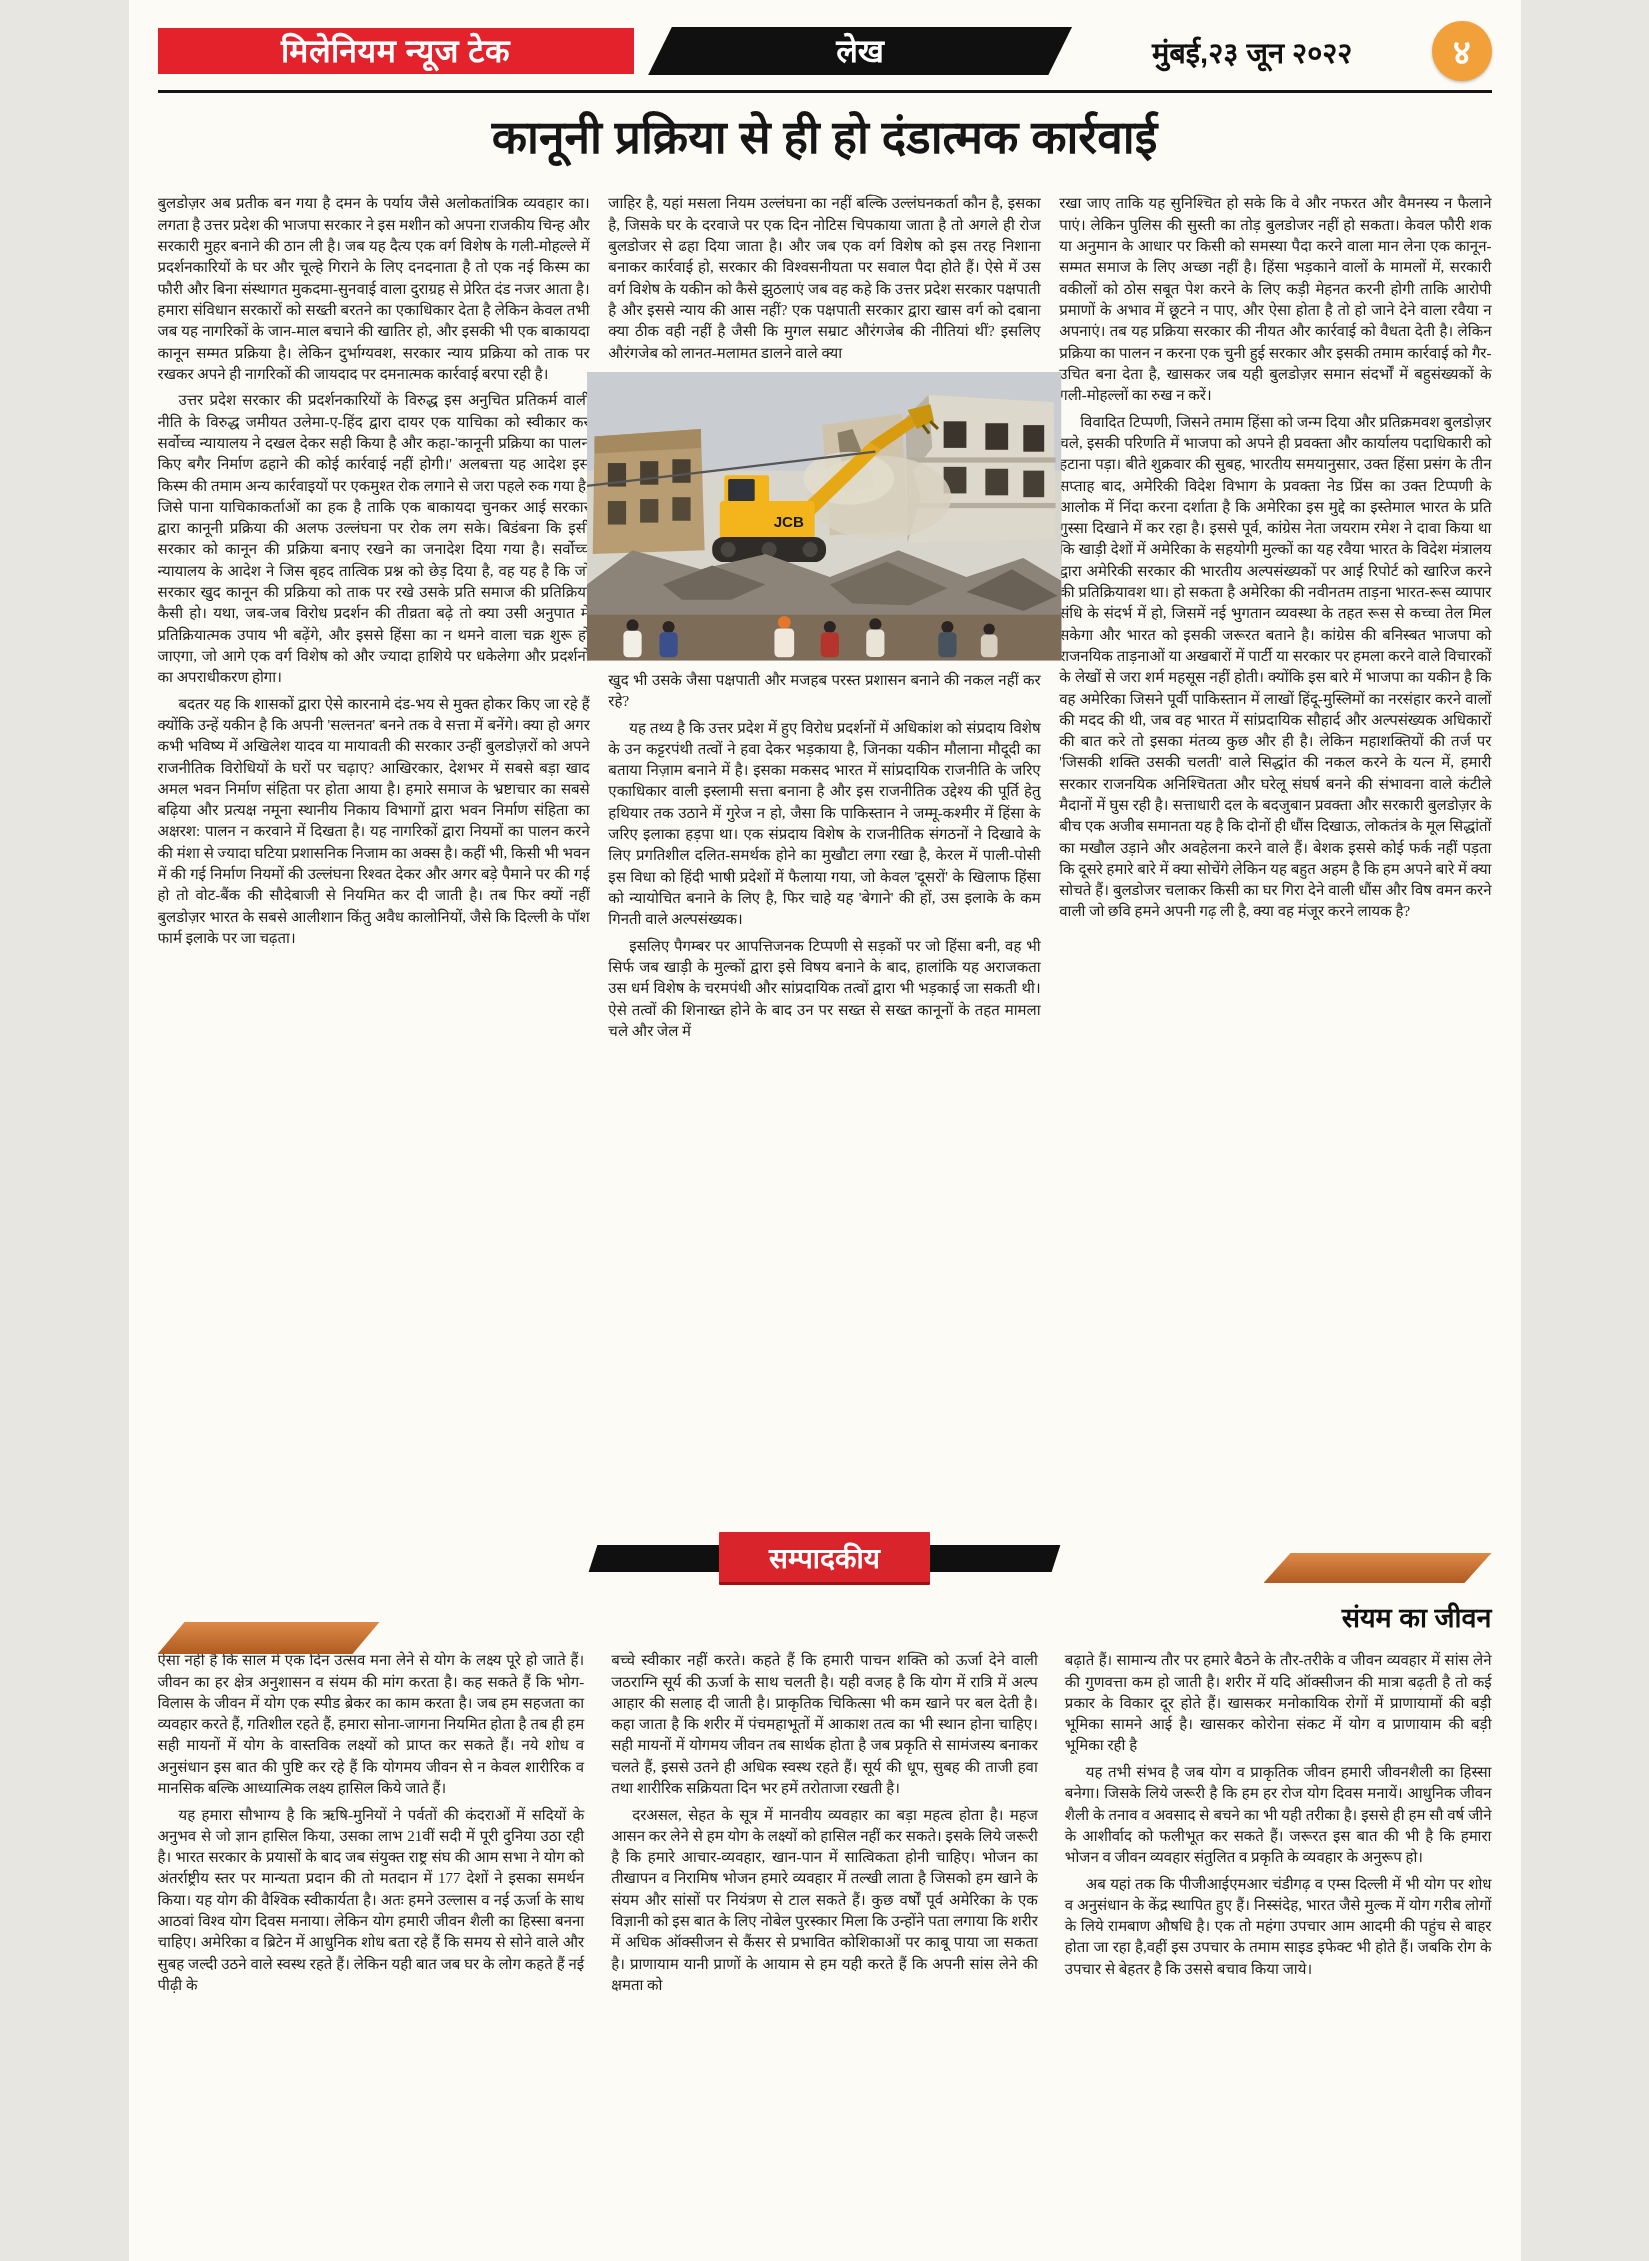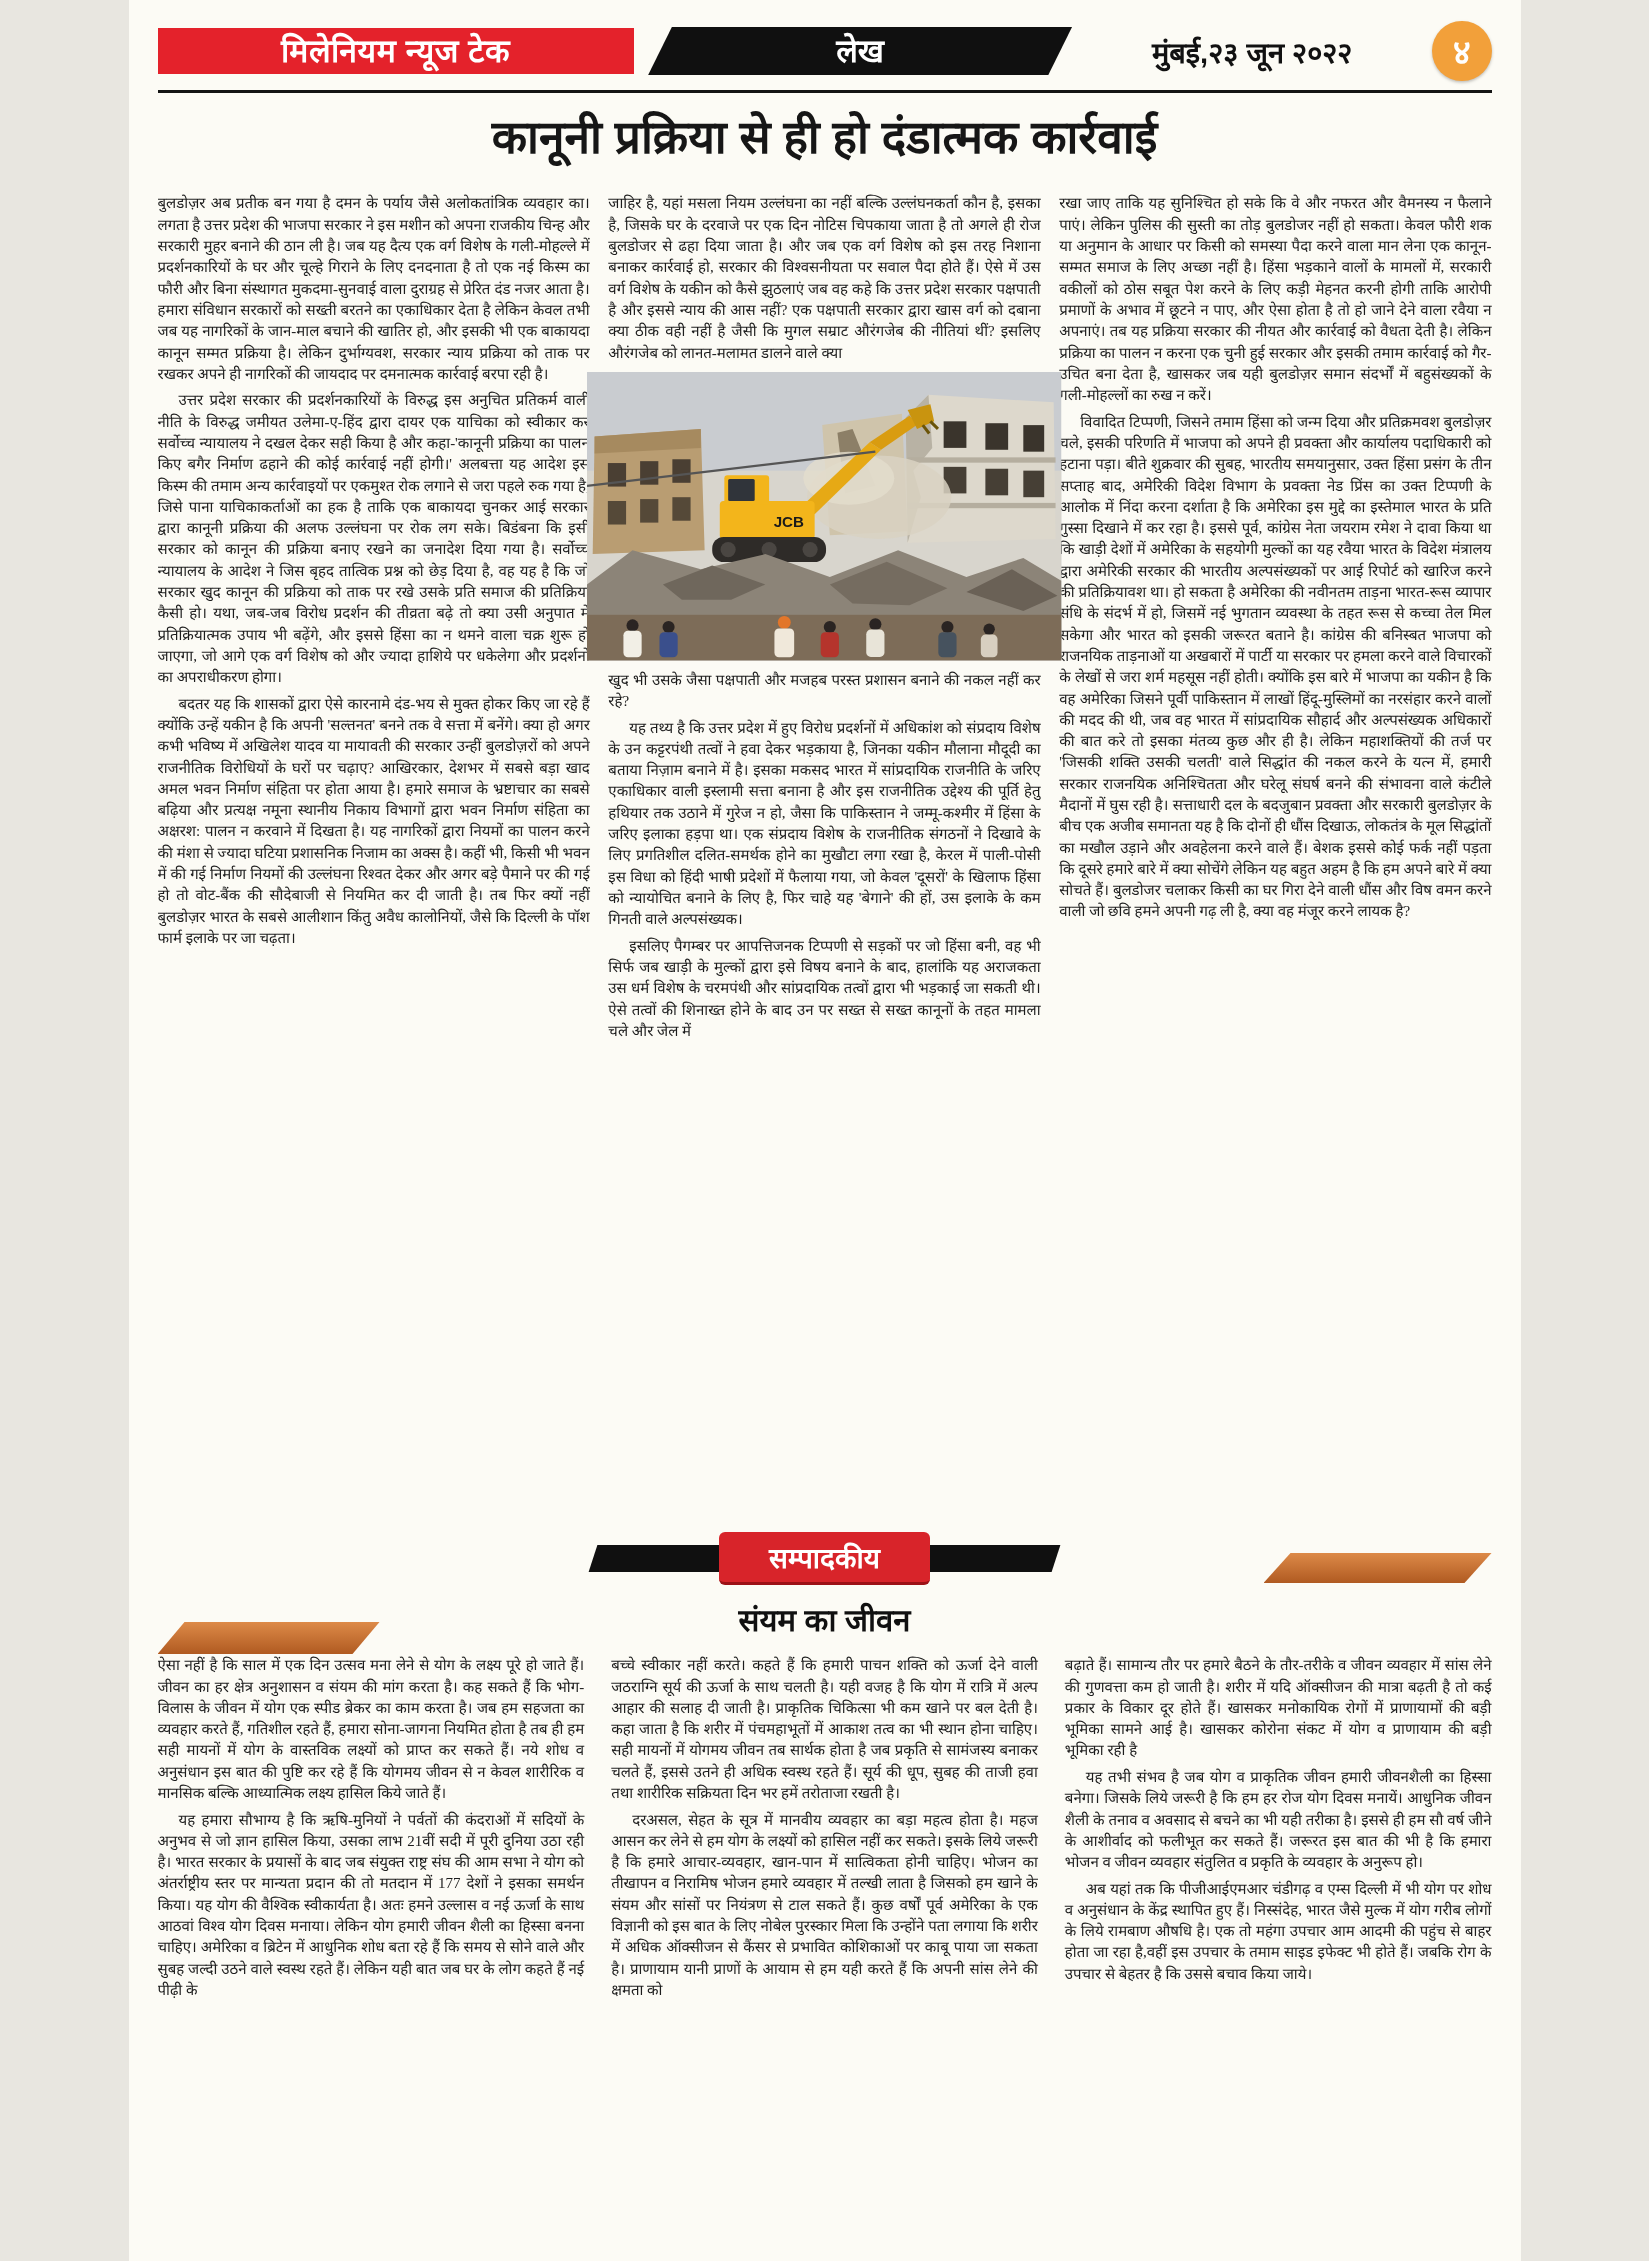--- a/index.html
+++ b/index.html
@@ -58,26 +58,26 @@
   .photo-wrap svg { display:block; width:100%; height:auto; }
 
   
   .editorial-band { display:flex; align-items:center; justify-content:center; margin-top:14.5px; position:relative; }
   .band-tail { width:140px; height:27px; background:#101010; }
   .band-tail.left  { transform:skewX(-18deg); margin-right:-13.5px; }
   .band-tail.right { transform:skewX(-18deg); margin-left:-13.5px; }
   .band-pill {
     position:relative; z-index:2;
     background:#d8242a; color:#fff; font-weight:bold; font-size:28px;
-    padding:6.2px 50px; border-radius:6px;
+    padding:6.2px 50px; border-radius:1px;
     border-bottom:3.6px solid #9c1116;
     font-family:"Liberation Sans","DejaVu Sans",sans-serif;
   }
   .editorial-headline {
-    text-align:center; font-weight:bold; font-size:31px; color:#101010;
+    text-align:right; font-weight:bold; font-size:27px; color:#101010;
     margin:12.4px 0 15.5px;
     font-family:"Liberation Sans","DejaVu Sans",sans-serif;
   }
   .deco { position:absolute; background:linear-gradient(180deg,#dd8a48,#b05a21); }
   .deco-left  { left:29px;  top:1622px; width:222px; height:32px; clip-path:polygon(0 100%, 27px 0, 100% 0, calc(100% - 27px) 100%); }
   .deco-right { right:29px; top:1553px; width:228px; height:30px; clip-path:polygon(0 100%, 27px 0, 100% 0, calc(100% - 27px) 100%); }
 </style>
 </head>
 <body>
 

